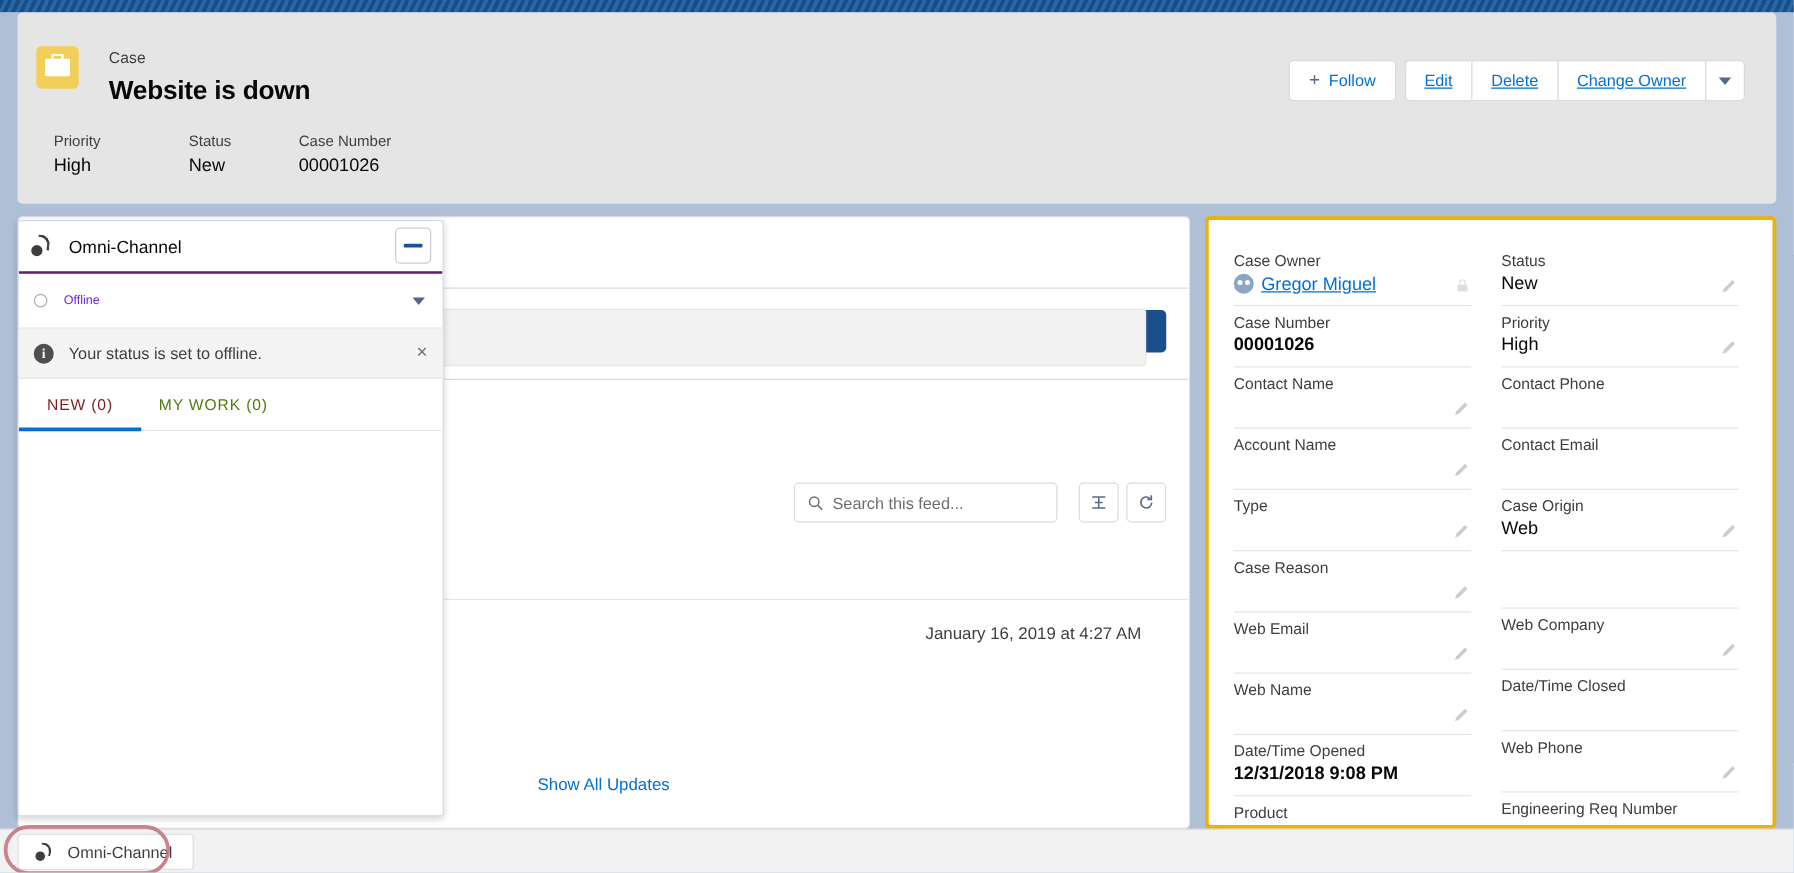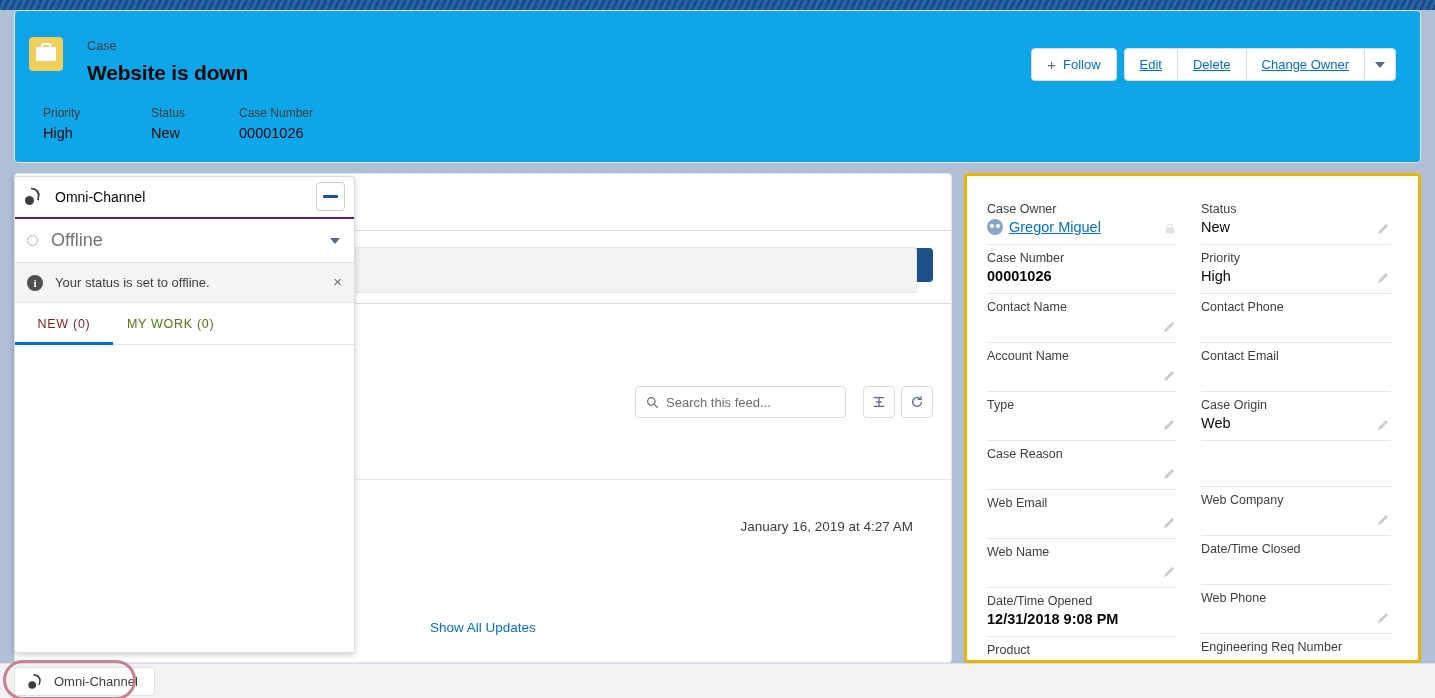--- a/index.html
+++ b/index.html
@@ -28,21 +28,21 @@
     background:#b0c4de;
   }
   .canvas-inner{
     position:absolute; left:0; top:0; width:1435px; height:688px;
     background:#aebfd6;
   }
 
   
   .header-card{
     position:absolute; left:14px; top:10px; width:1407px; height:153px;
-    background:#0ea5e9; border-radius:4px;
+    background:#e5e5e5; border-radius:4px;
     border:1px solid #e0e5ee;
   }
   .hdr-top{ position:relative; height:86px; }
   .case-icon{
     position:absolute; left:14px; top:26px; width:34px; height:34px;
     background:#f2cf5b; border-radius:4px;
   }
   .case-icon .brief{
     position:absolute; left:7px; top:10px; width:20px; height:14px;
     background:#fff; border-radius:1px;
@@ -122,21 +122,21 @@
     background:#fff; display:flex; align-items:center; justify-content:center;
     margin-left:6px; cursor:pointer; color:#54698d;
   }
   .feed-section-title{
     position:absolute; left:18px; top:278px; font-size:14.5px; color:#3e3e3c;
   }
   .feed-divider{
     position:absolute; left:0; top:305px; width:100%; height:1px; background:#e5e5e5;
   }
   .feed-timestamp{
-    position:absolute; right:38px; top:325px; font-size:13.5px; color:#3e3e3c;margin-top:20px;
+    position:absolute; right:38px; top:325px; font-size:13.5px; color:#3e3e3c;
   }
   .feed-name-1{ position:absolute; left:18px; top:381px; font-size:13.5px; color:#080707; }
   .feed-name-2{ position:absolute; left:18px; top:419px; font-size:13.5px; color:#080707; }
   .show-all{
     position:absolute; left:415px; top:446px; font-size:13.5px; color:#0070d2; cursor:pointer;
   }
 
   
   .detail-card{
     position:absolute; left:964px; top:173px; width:457px; height:490px;
@@ -196,21 +196,21 @@
   .min-btn .bar{ width:15px; height:3px; background:#1b5297; border-radius:1px; }
 
   .omni-status{
     position:relative; height:44px; display:flex; align-items:center;
     padding:0 12px; border-bottom:1px solid #e5e5e5; cursor:pointer;
   }
   .status-dot{
     width:11px; height:11px; border-radius:50%;
     border:1.5px solid #b0b0b0; background:#fff; margin-right:13px;
   }
-  .status-txt{ font-size:18px; color:#737373; }
+  .status-txt{ font-size:10px; color:#6d28d9; }
   .status-caret{
     position:absolute; right:14px; top:19px;
     width:0;height:0;border-left:5px solid transparent;border-right:5px solid transparent;
     border-top:6px solid #54698d;
   }
 
   .omni-note{
     position:relative; height:40px; background:#f4f4f4;
     display:flex; align-items:center; padding:0 12px;
     border-bottom:1px solid #e5e5e5;

